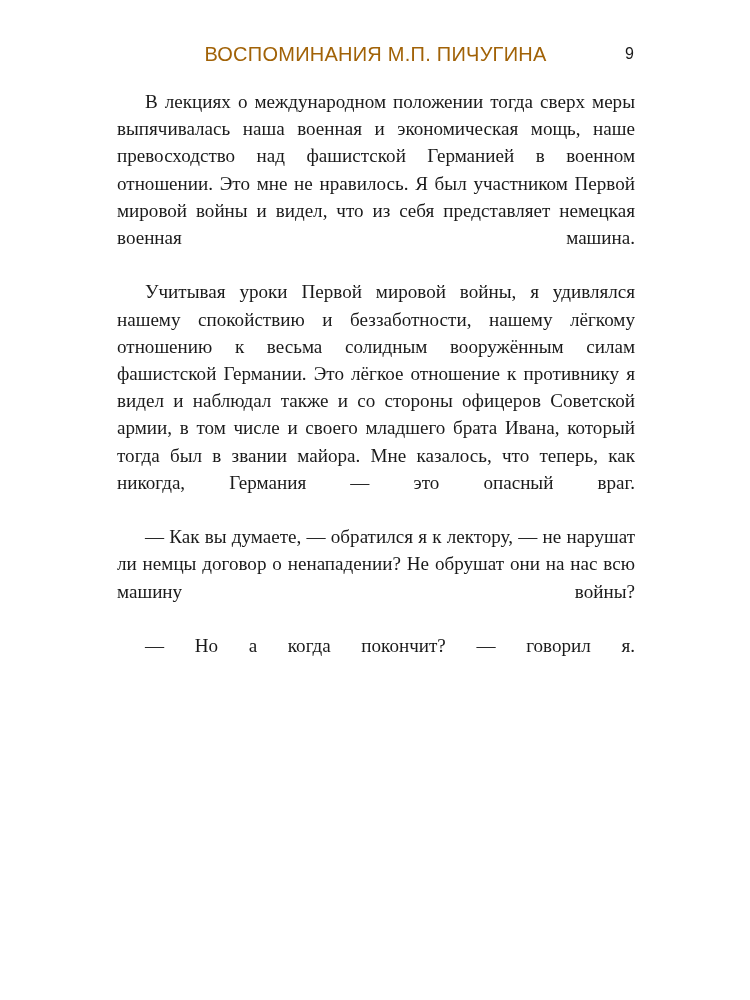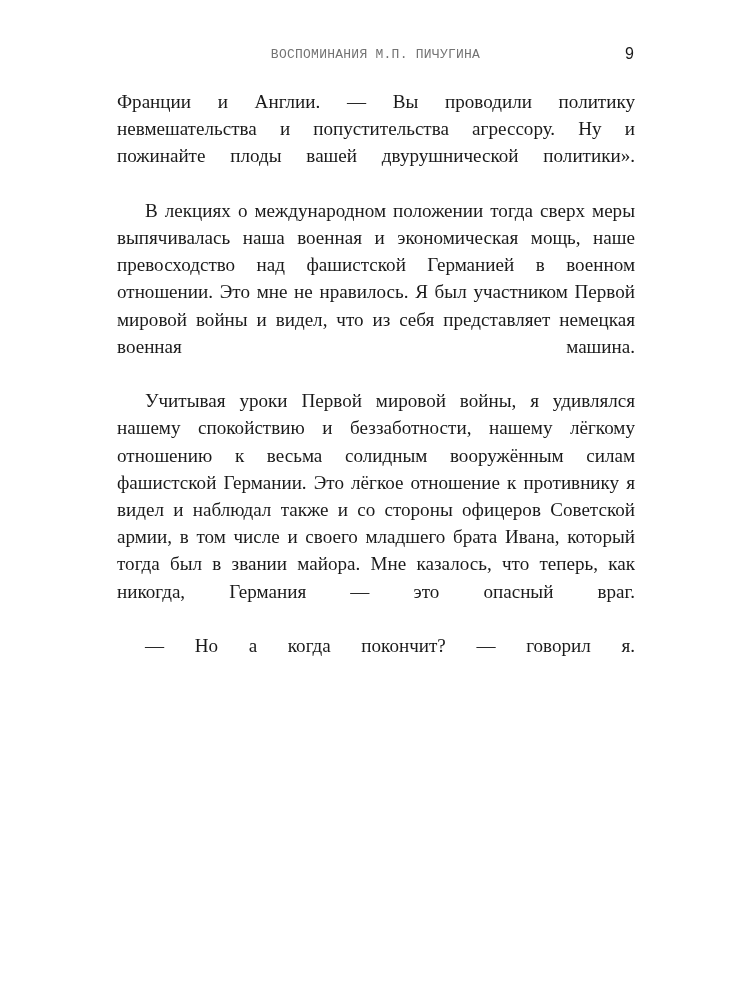--- a/index.html
+++ b/index.html
@@ -29,24 +29,24 @@
     position: absolute;
     left: 117px;
     top: 42px;
     width: 517px;
     height: 24px;
     display: flex;
     align-items: center;
     justify-content: center;
   }
   .running-head-title {
-    font-family: Liberation Mono, monospace;
-    font-size: 13px;
+    font-family: Liberation Sans, sans-serif;
+    font-size: 20px;
     letter-spacing: 0.25px;
-    color: #737373;
+    color: #a16207;
     white-space: nowrap;
   }
   .page-number {
     position: absolute;
     right: 0;
     top: 0;
     height: 24px;
     display: flex;
     align-items: center;
     font-family: "Liberation Sans", "DejaVu Sans", sans-serif;
@@ -87,19 +87,19 @@
 <body>
 
 <div class="page">
 
   <div class="running-head">
     <span class="running-head-title">ВОСПОМИНАНИЯ М.П. ПИЧУГИНА</span>
     <span class="page-number">9</span>
   </div>
 
   <div class="text-block" id="body-text-block">
-      <p class="para no-indent">Франции и Англии. — Вы проводили политику невмешательства и попустительства агрессору. Ну и пожинайте плоды вашей двурушнической политики».</p>
       <p class="para">В лекциях о международном положении тогда сверх меры выпячивалась наша военная и экономическая мощь, наше превосходство над фашистской Германией в военном отношении. Это мне не нравилось. Я был участником Первой мировой войны и видел, что из себя представляет немецкая военная машина.</p>
       <p class="para">Учитывая уроки Первой мировой войны, я удивлялся нашему спокойствию и беззаботности, нашему лёгкому отношению к весьма солидным вооружённым силам фашистской Германии. Это лёгкое отношение к противнику я видел и наблюдал также и со стороны офицеров Советской армии, в том числе и своего младшего брата Ивана, который тогда был в звании майора. Мне казалось, что теперь, как никогда, Германия — это опасный враг.</p>
+      <p class="para">— Как вы думаете, — обратился я к лектору, — не нарушат ли немцы договор о ненападении? Не обрушат они на нас всю машину войны?</p>
       <p class="para">— Но а когда покончит? — говорил я.</p>
     </div>
 
 </div>
 
 </body></html>

